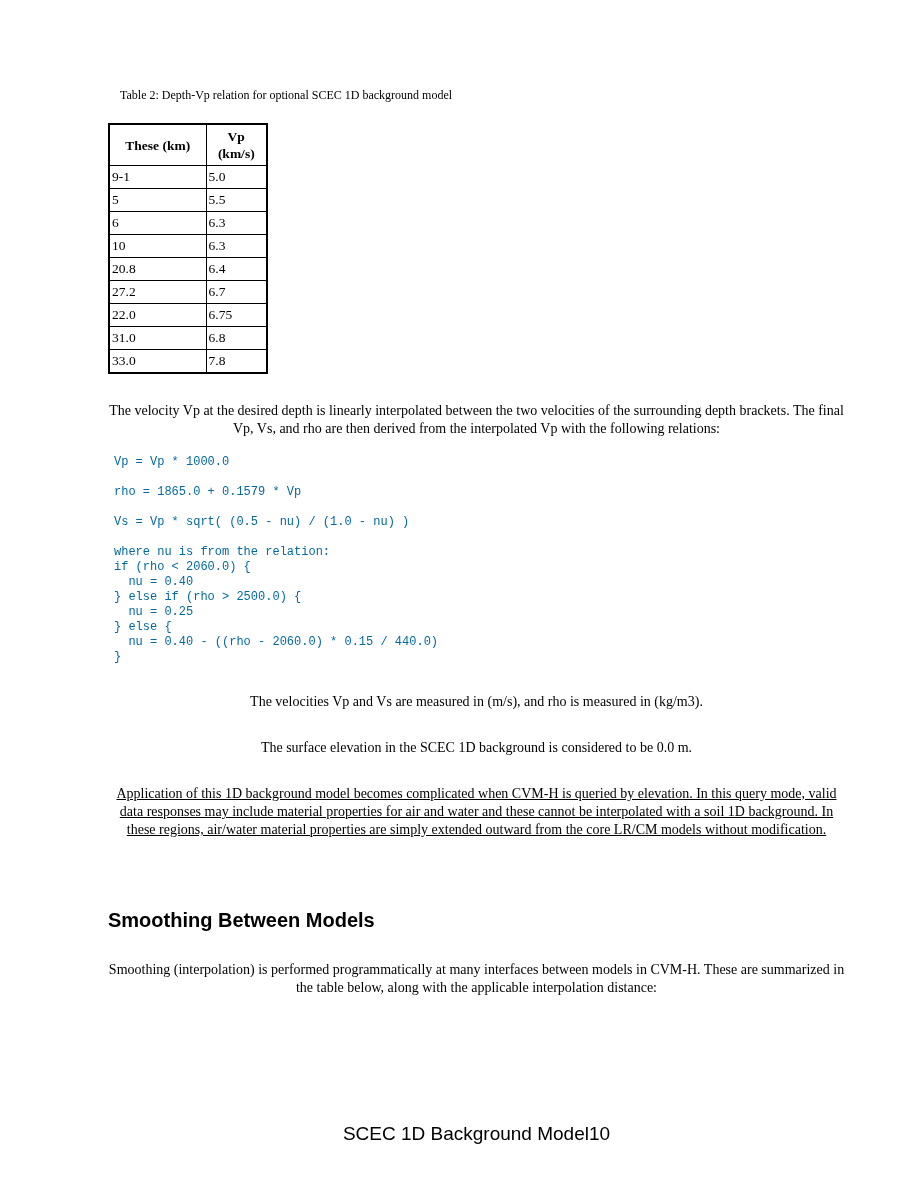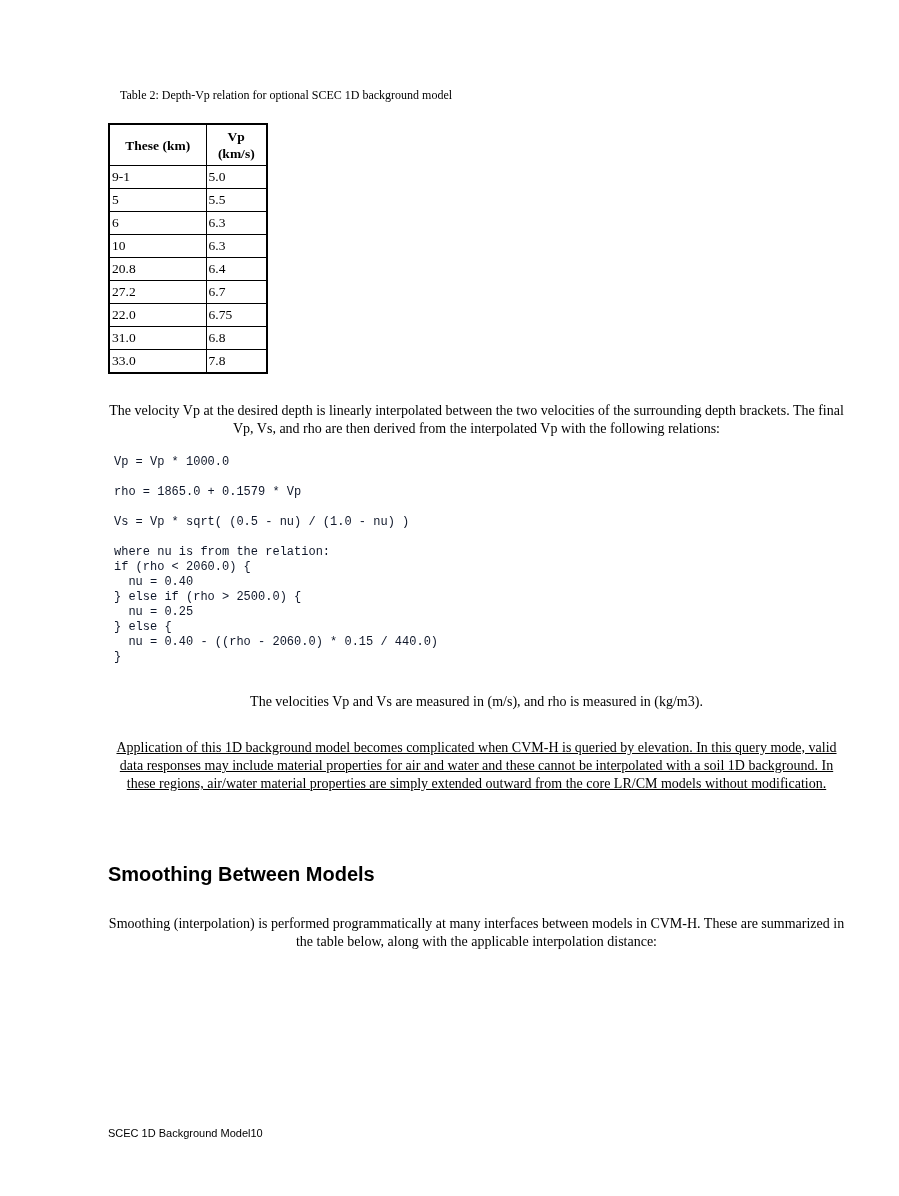--- a/index.html
+++ b/index.html
@@ -50,21 +50,21 @@
     font-size: 14px;
     line-height: 18px;
     text-align: center;
     margin-top: 28px;
   }
   .para-interp { margin-top: 22px; }
   pre.code-block {
     font-family: "Liberation Mono", "DejaVu Sans Mono", monospace;
     font-size: 12px;
     line-height: 15px;
-    color: #0f172a;
+    color: #0369a1;
     margin: 17px 0 0 6px;
     white-space: pre;
   }
   .para-units { margin-top: 20px; }
   .para-elev { margin-top: 19px; }
   .para-app { margin-top: 18px; text-decoration: underline; }
   h1.section-heading {
     font-family: "Liberation Sans", sans-serif;
     font-weight: bold;
     font-size: 20px;
@@ -72,24 +72,24 @@
     margin-top: 68px;
     letter-spacing: 0px;
   }
   .para-smoothing { margin-top: 22px; }
   .footer {
     position: absolute;
     left: 108px;
     right: 54px;
     top: 1124px;
     display: flex;
-    justify-content: flex-start;
+    justify-content: center;
     align-items: baseline;
     font-family: "Liberation Sans", sans-serif;
-    font-size: 11px;
+    font-size: 19px;
     line-height: 19px;
   }
 </style>
 </head>
 <body>
 
 <div class="page">
 
   <div class="caption">Table 2: Depth-Vp relation for optional SCEC 1D background model</div>
 
@@ -153,20 +153,21 @@
 if (rho &lt; 2060.0) {
   nu = 0.40
 } else if (rho &gt; 2500.0) {
   nu = 0.25
 } else {
   nu = 0.40 - ((rho - 2060.0) * 0.15 / 440.0)
 }</pre>
 
   <p class="body-text para-units">The velocities Vp and Vs are measured in (m/s), and rho is measured in (kg/m3).</p>
 
+  <p class="body-text para-elev">The surface elevation in the SCEC 1D background is considered to be 0.0 m.</p>
 
   <p class="body-text para-app">Application of this 1D background model becomes complicated when CVM-H is queried by elevation. In this query mode, valid data responses may include material properties for air and water and these cannot be interpolated with a soil 1D background. In these regions, air/water material properties are simply extended outward from the core LR/CM models without modification.</p>
 
   <h1 class="section-heading">Smoothing Between Models</h1>
 
   <p class="body-text para-smoothing">Smoothing (interpolation) is performed programmatically at many interfaces between models in CVM-H. These are summarized in the table below, along with the applicable interpolation distance:</p>
 
   <div class="footer">
     <span>SCEC 1D Background Model</span>
     <span>10</span>

